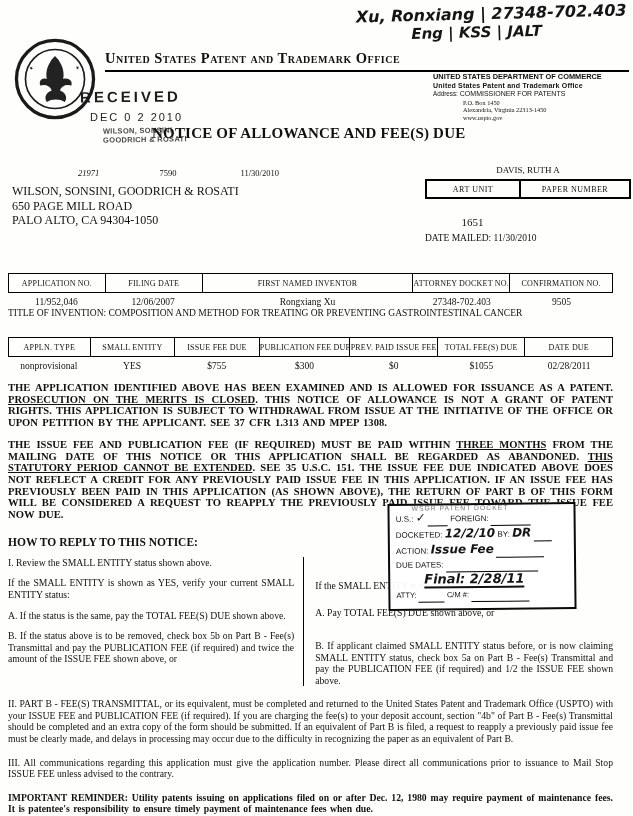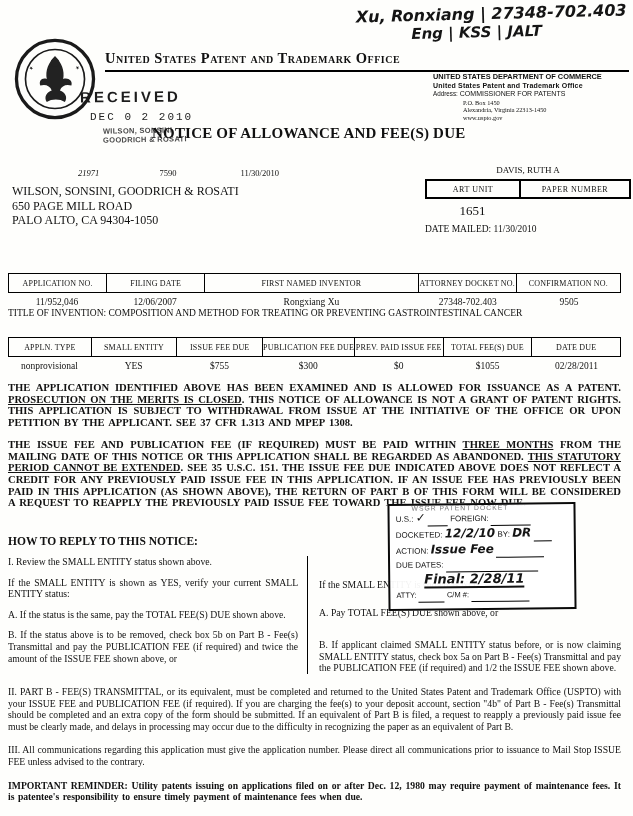--- a/index.html
+++ b/index.html
@@ -21,21 +21,21 @@
   #header-rule{position:absolute;left:105px;right:4px;top:70px;height:2px;background:#000;}
   #commerce{position:absolute;left:433px;top:73px;width:197px;font-family:"Liberation Sans",sans-serif;line-height:8.5px;}
   #commerce .c1{font-size:7.4px;font-weight:700;}
   #commerce .c2{font-size:7px;font-weight:700;letter-spacing:.2px;}
   #commerce .addr{font-size:7px;}
   #commerce .addr .lbl{font-size:6.3px;}
   #commerce .sub{font-size:6.3px;margin-left:30px;line-height:7.5px;font-family:"Liberation Serif",serif;}
 
   #received{position:absolute;left:80px;top:88px;font-family:"Liberation Sans",sans-serif;
             font-weight:700;font-size:15px;letter-spacing:3px;color:#1c1c1c;transform:rotate(-.5deg);}
-  #received-date{position:absolute;left:90px;top:111px;font-family:Liberation Mono, monospace;
+  #received-date{position:absolute;left:90px;top:111px;font-family:Liberation Sans, sans-serif;
             font-size:11px;letter-spacing:2px;color:#222;}
   #firm-stamp{position:absolute;left:103px;top:127px;font-family:"Liberation Sans",sans-serif;
             font-size:7.5px;font-weight:700;color:#4a4a4a;line-height:8.5px;transform:rotate(-1deg);letter-spacing:.3px;}
   #notice-title{position:absolute;left:152px;top:125px;font-size:15px;font-weight:700;letter-spacing:.2px;}
 
   
   #addressee{position:absolute;left:12px;top:168px;}
   #addressee .codes{font-size:8.5px;margin-bottom:6px;}
   #addressee .codes span{display:inline-block;}
   #addressee .codes .k1{margin-left:66px;font-style:italic;}
@@ -44,39 +44,39 @@
   #addressee .line{font-size:12px;line-height:14.5px;}
 
   
   #examiner-area{position:absolute;left:425px;top:160px;width:206px;}
   .exbox{border:2px solid #000;text-align:center;font-size:8px;letter-spacing:.5px;padding:4px 0 3px;}
   #examiner-name{text-align:center;font-size:9px;margin:5px 0 4px;}
   .exrow{display:flex;}
   .exrow .exbox{padding:4px 0 3px;}
   .exrow .b1{width:46%;}
   .exrow .b2{width:54%;margin-left:-2px;}
-  #art-unit-value{width:46%;text-align:center;font-size:13px;margin-top:4px;}
+  #art-unit-value{width:46%;text-align:center;font-size:11px;margin-top:17px;}
   #date-mailed{font-size:9.5px;margin-top:5px;}
 
   
-  #main{position:absolute;left:8px;right:12px;top:273px;}
+  #main{position:absolute;left:8px;right:20px;top:273px;}
   .thead{display:flex;border:1.6px solid #000;}
   .hcell{border-right:1.6px solid #000;text-align:center;font-size:8px;letter-spacing:.2px;
          padding:5px 0 4px;white-space:nowrap;overflow:hidden;}
   .hcell:last-child{border-right:none;}
   .tvals{display:flex;}
   .vcell{text-align:center;font-size:9.5px;padding:4px 0 1px;}
   #title-invention{font-size:9.5px;margin-top:0;}
   #fee-table{margin-top:19px;}
 
   .bpara{font-weight:700;font-size:10.6px;line-height:11.7px;text-align:justify;
          margin-top:10px;word-spacing:1.5px;}
   .u{text-decoration:underline;}
 
-  #how-heading{font-size:11.5px;font-weight:700;margin-top:26px;}
+  #how-heading{font-size:11.5px;font-weight:700;margin-top:15px;}
   #columns{display:flex;margin-top:9px;font-size:9.7px;line-height:11.6px;}
   #col-left{width:49%;padding-right:9px;border-right:1.6px solid #000;}
   #col-right{width:51%;padding-left:11px;}
   .cp{margin-top:9px;text-align:justify;}
   .cp.first{margin-top:0;}
   #col-right .intro{margin-top:23px;}
   #col-right .pa{margin-top:16px;}
   #col-right .pb{margin-top:21px;}
 
   .npara{font-size:9.7px;line-height:11.6px;text-align:justify;margin-top:12px;}

